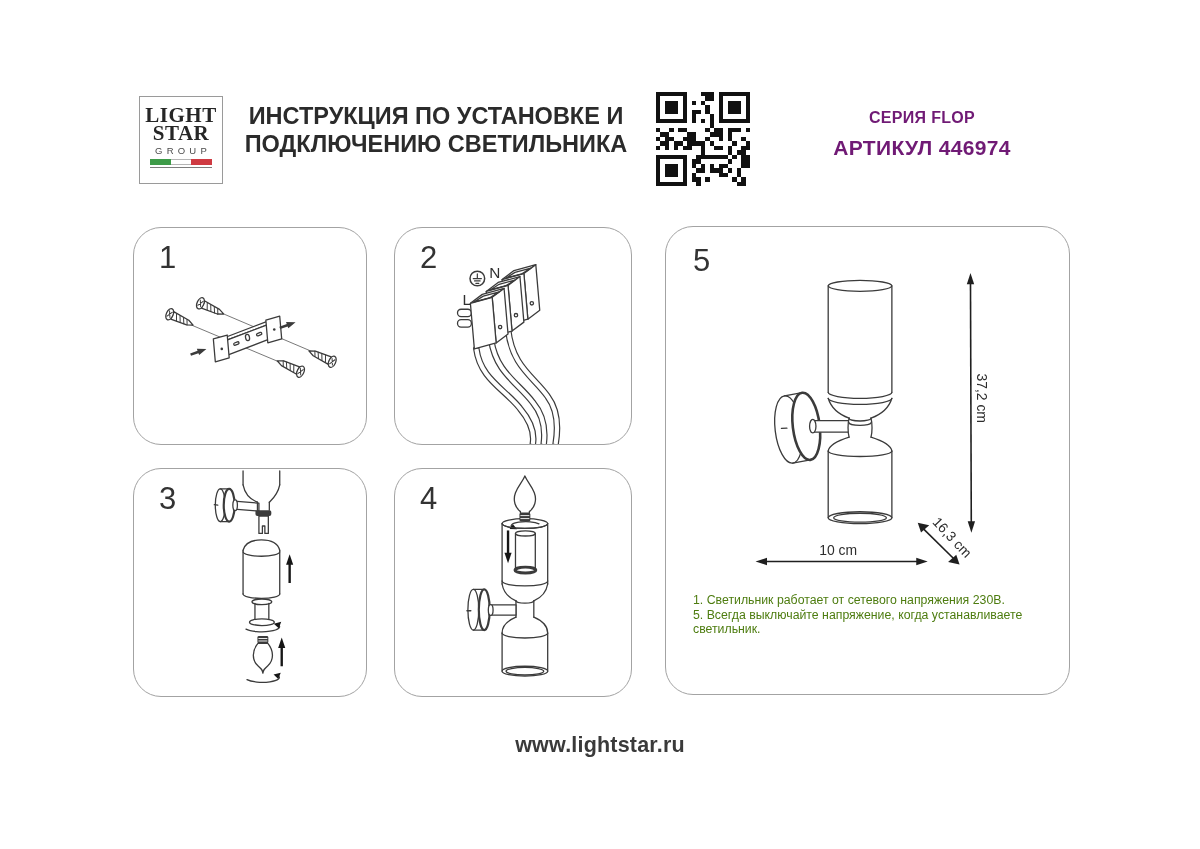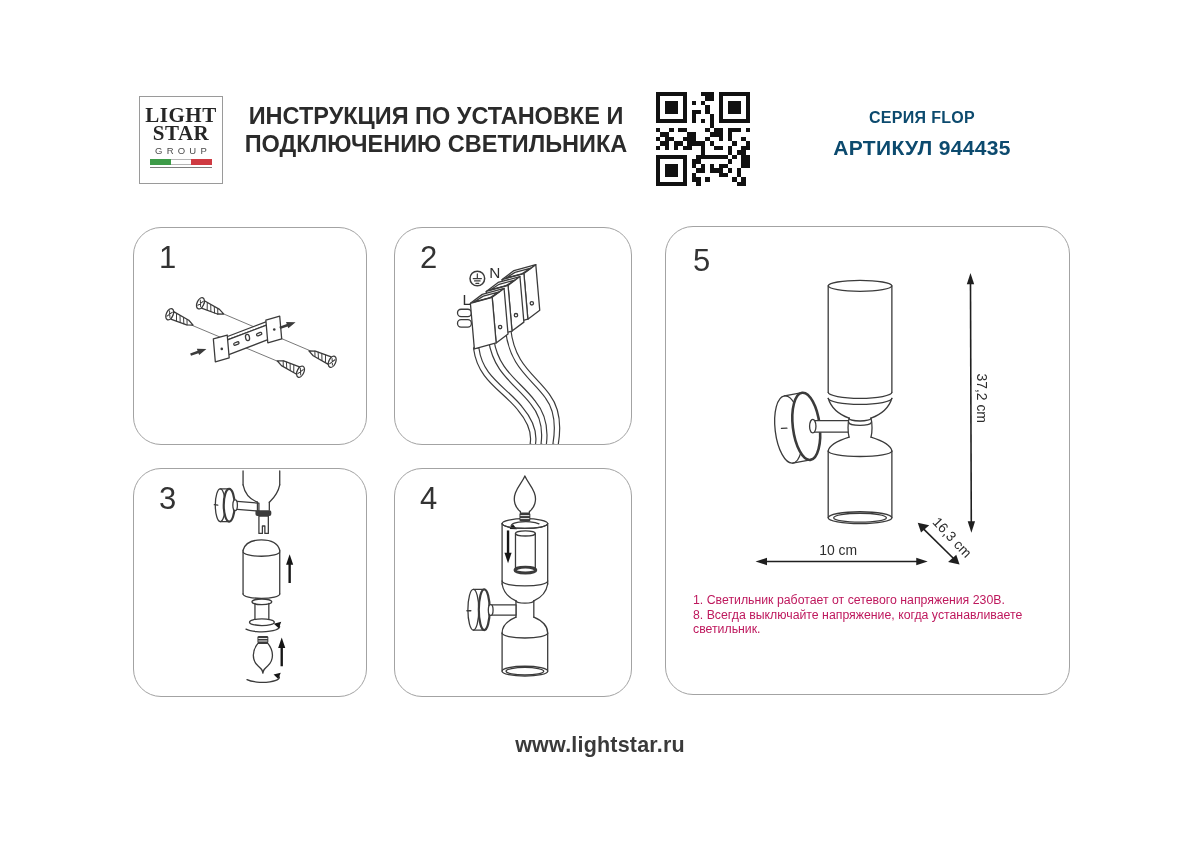--- a/index.html
+++ b/index.html
@@ -17,36 +17,36 @@
   .logo-flag{margin-top:3px;width:62px;height:7px;display:flex;border-bottom:1px solid #7d7d7d;
              padding-bottom:1px;}
   .logo-flag span{flex:1;height:6px;}
   .flag-green{background:#3d9b48;}
   .flag-white{background:#fff;border-top:1px solid #b5b5b5;border-bottom:1px solid #b5b5b5;box-sizing:border-box;}
   .flag-red{background:#cf3a42;}
 
   .title{left:240px;top:102px;width:392px;text-align:center;font-weight:bold;
          font-size:23.5px;line-height:28px;color:#2b2b2b;letter-spacing:0;}
   .qr{left:656px;top:92px;width:94px;height:94px;}
-  .series-block{left:772px;top:109px;width:300px;text-align:center;color:#0c4a6e;}
+  .series-block{left:772px;top:109px;width:300px;text-align:center;color:#701a75;}
   .series{font-size:16px;font-weight:bold;letter-spacing:.3px;}
   .article{font-size:21px;font-weight:bold;margin-top:9px;letter-spacing:.3px;}
 
   
   .panel{border:1px solid #a3a3a3;border-radius:28px;background:#fff;box-sizing:border-box;}
   .p1{left:133px;top:227px;width:234px;height:218px;}
   .p2{left:394px;top:227px;width:238px;height:218px;}
   .p3{left:133px;top:468px;width:234px;height:229px;}
   .p4{left:394px;top:468px;width:238px;height:229px;}
   .p5{left:665px;top:226px;width:405px;height:469px;}
   .pnum{position:absolute;left:25px;top:12px;font-size:31px;font-weight:400;color:#333;}
   .pdraw{position:absolute;left:0;top:0;width:100%;height:100%;}
 
   .notes{position:absolute;left:27px;top:366px;width:362px;font-size:12.3px;
-         line-height:14.7px;color:#be185d;}
+         line-height:14.7px;color:#4d7c0f;}
 
   .footer{left:0;top:733px;width:1200px;text-align:center;font-size:21.5px;
           font-weight:bold;color:#3a3a3a;letter-spacing:.2px;}
 
   
   .ln{fill:none;stroke:#3b3b3b;stroke-width:1.3;stroke-linecap:round;stroke-linejoin:round;}
   .lnf{fill:#fff;stroke:#3b3b3b;stroke-width:1.3;stroke-linecap:round;stroke-linejoin:round;}
   .thin{fill:none;stroke:#4a4a4a;stroke-width:.75;}
   .dk{fill:#3b3b3b;stroke:none;}
   .wt{stroke:#fff;stroke-width:.9;fill:none;}
@@ -288,21 +288,21 @@
       <rect x="4" y="20" width="1" height="1" fill="#111"></rect>
       <rect x="5" y="20" width="1" height="1" fill="#111"></rect>
       <rect x="6" y="20" width="1" height="1" fill="#111"></rect>
       <rect x="9" y="20" width="1" height="1" fill="#111"></rect>
       <rect x="18" y="20" width="1" height="1" fill="#111"></rect>
       <rect x="19" y="20" width="1" height="1" fill="#111"></rect>
     </svg>
 
   <div class="abs series-block">
     <div class="series">СЕРИЯ FLOP</div>
-    <div class="article">АРТИКУЛ 944435</div>
+    <div class="article">АРТИКУЛ 446974</div>
   </div>
 
   <div class="abs panel p1">
     <div class="pnum">1</div>
     <svg class="pdraw" viewBox="0 0 234 218">
       <defs>
         <g id="screw">
           <polygon class="lnf" points="3,-4 20,-2.6 26,0 20,2.6 3,4"></polygon>
           <path class="ln" d="M6,-3.4 L9,3.3 M10,-3.1 L13,3 M14,-2.9 L17,2.8 M18,-2.6 L20.5,2.5" style="stroke-width:1"></path>
           <ellipse class="lnf" cx="0" cy="0" rx="3.4" ry="6"></ellipse>
@@ -533,19 +533,19 @@
       <g>
         <path class="dim" d="M259,303.5 L289,333"></path>
         <polygon class="dimh" points="253,297 264.5,299.5 256.3,306.8"></polygon>
         <polygon class="dimh" points="295,339 283.5,336.5 291.7,329.2"></polygon>
         <text class="dimtxt" transform="translate(267,297) rotate(46.5)">16,3 cm</text>
       </g>
     </svg>
 
     <div class="notes">
       <div>1. Светильник работает от сетевого напряжения 230В.</div>
-      <div>8. Всегда выключайте напряжение, когда устанавливаете светильник.</div>
+      <div>5. Всегда выключайте напряжение, когда устанавливаете светильник.</div>
     </div>
   </div>
 
   <div class="abs footer">www.lightstar.ru</div>
 
 </div>
 
 </body></html>

